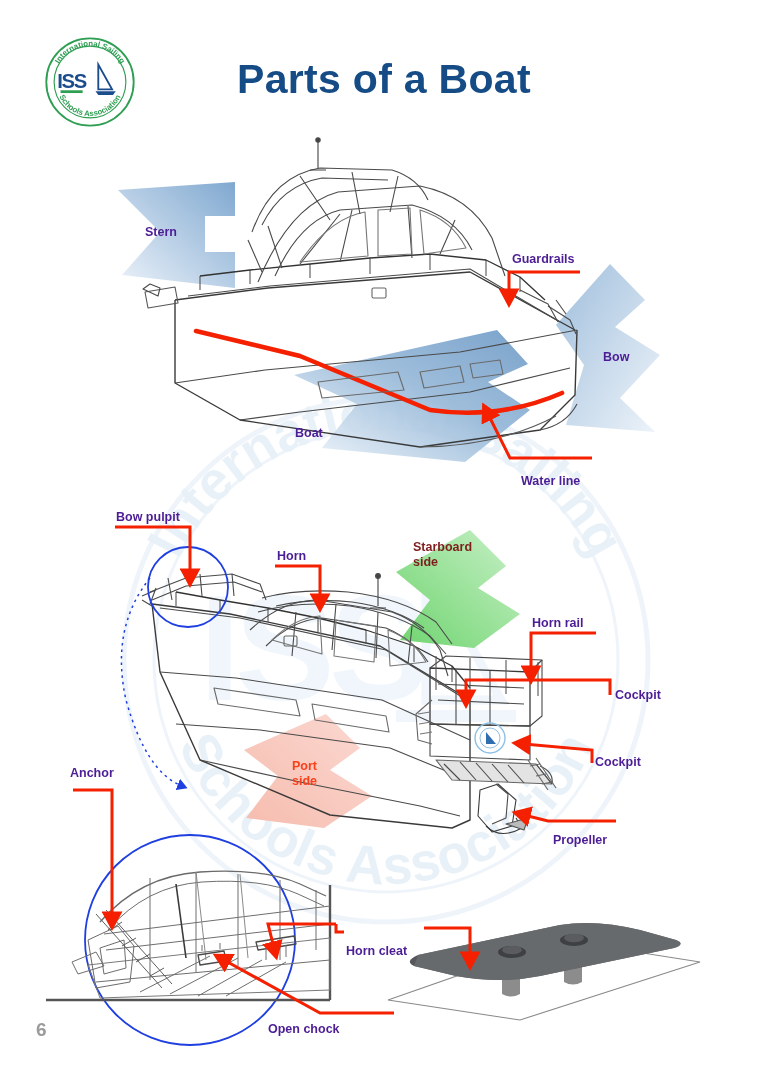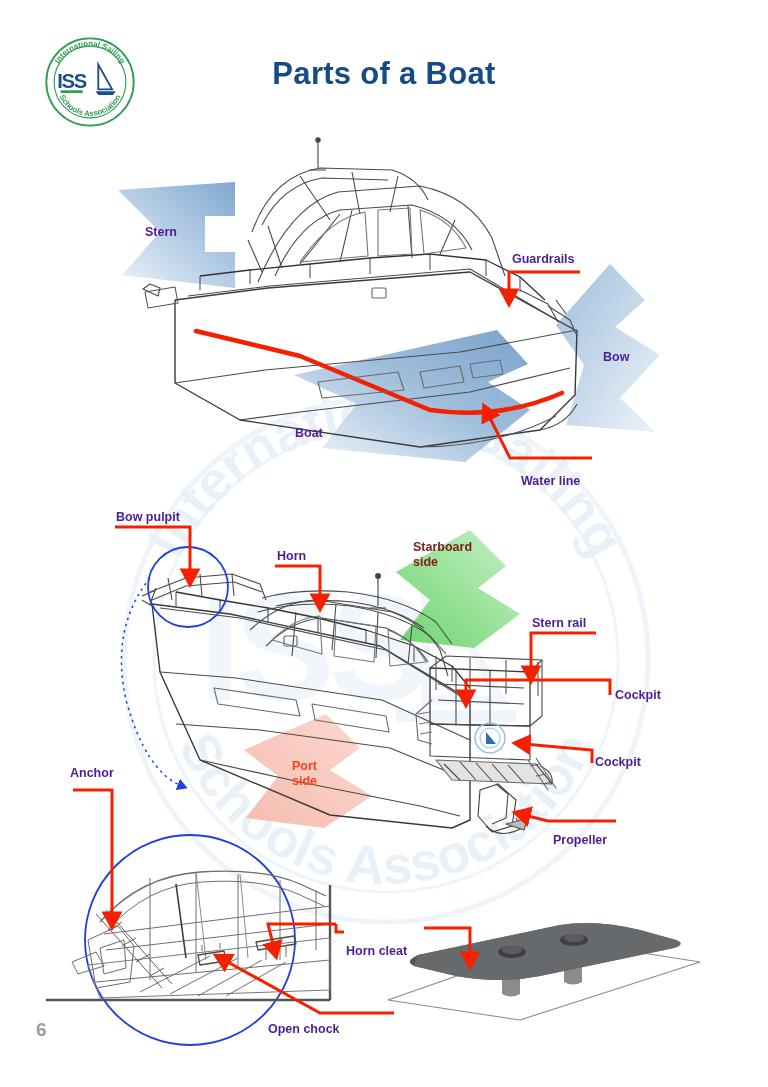--- a/index.html
+++ b/index.html
@@ -9,21 +9,21 @@
   .page{position:absolute;inset:0;width:768px;height:1087px;background:#fff;overflow:hidden;}
 
   
   .watermark{position:absolute;left:96px;top:370px;width:580px;height:580px;opacity:.13;pointer-events:none;}
 
   
   .logo{position:absolute;left:44px;top:36px;width:92px;height:92px;}
 
   
   .title{position:absolute;left:0;top:56px;width:768px;text-align:center;
-         font-size:31px;font-weight:bold;color:#164C86;letter-spacing:.3px;}
+         font-size:41px;font-weight:bold;color:#164C86;letter-spacing:.3px;}
 
   
   .lbl{position:absolute;font-size:12.5px;font-weight:bold;color:#4c1d95;white-space:nowrap;line-height:1.18;}
   .lbl.green{color:#7f1d1d;text-align:left;}
   .lbl.red{color:#F9401A;text-align:right;}
   .pageno{position:absolute;left:36px;top:1019px;font-size:19px;font-weight:bold;color:#9b9b9b;}
 
   svg{display:block;}
   .art{position:absolute;left:0;top:0;width:768px;height:1087px;pointer-events:none;}
 </style>
@@ -324,21 +324,21 @@
   <div class="lbl" style="left:145px;top:225px">Stern</div>
   <div class="lbl" style="left:512px;top:252px">Guardrails</div>
   <div class="lbl" style="left:603px;top:350px">Bow</div>
   <div class="lbl" style="left:295px;top:426px">Boat</div>
   <div class="lbl" style="left:521px;top:474px">Water line</div>
 
   <div class="lbl" style="left:116px;top:510px">Bow pulpit</div>
   <div class="lbl" style="left:277px;top:549px">Horn</div>
   <div class="lbl green" style="left:413px;top:540px;width:74px;white-space:pre-line">Starboard
 side</div>
-  <div class="lbl" style="left:532px;top:616px">Stern rail</div>
+  <div class="lbl" style="left:532px;top:616px">Horn rail</div>
   <div class="lbl" style="left:615px;top:688px">Cockpit</div>
   <div class="lbl" style="left:595px;top:755px">Cockpit</div>
   <div class="lbl red" style="left:275px;top:759px;width:42px;white-space:pre-line">Port
 side</div>
   <div class="lbl" style="left:553px;top:833px">Propeller</div>
 
   <div class="lbl" style="left:70px;top:766px">Anchor</div>
   <div class="lbl" style="left:268px;top:1022px">Open chock</div>
   <div class="lbl" style="left:346px;top:944px">Horn cleat</div>
 

